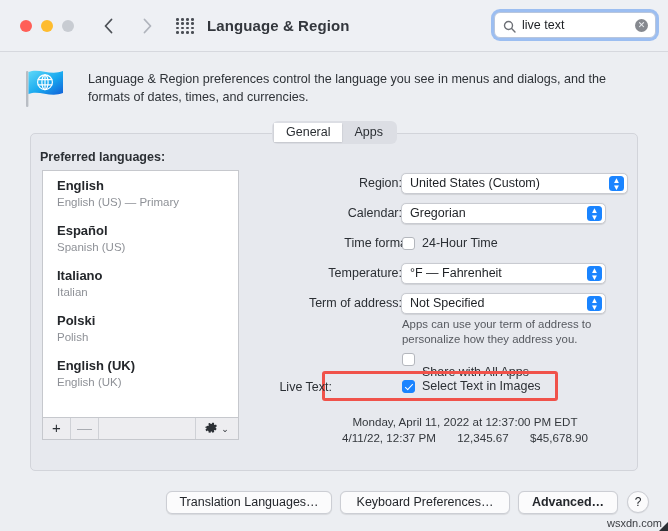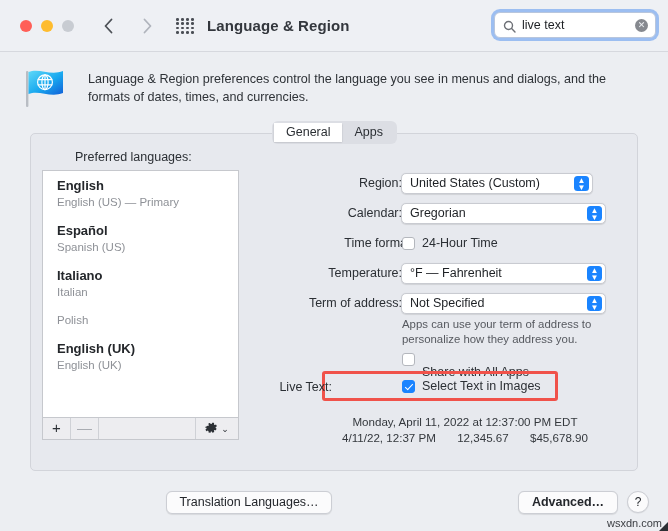--- a/index.html
+++ b/index.html
@@ -160,23 +160,22 @@
     background: #e7e9ee;
     border: 1px solid #d2d4da;
     border-radius: 5px;
     box-sizing: border-box;
   }
 
   #preferred-label {
     position: absolute;
     left: 40px; top: 150px;
     font-size: 12.5px;
-    font-weight: normal;
+    font-weight: bold;
     color: #2b2f34;
-    margin-left: 35px;
   }
 
   
   #lang-list {
     position: absolute;
     left: 42px; top: 170px;
     width: 197px; height: 248px;
     background: #ffffff;
     border: 1px solid #c6c8cd;
     box-sizing: border-box;
@@ -457,20 +456,21 @@
     </div>
     <div class="lang-item">
       <div class="lang-name">Español</div>
       <div class="lang-sub">Spanish (US)</div>
     </div>
     <div class="lang-item">
       <div class="lang-name">Italiano</div>
       <div class="lang-sub">Italian</div>
     </div>
     <div class="lang-item">
+      <div class="lang-name">Polski</div>
       <div class="lang-sub">Polish</div>
     </div>
     <div class="lang-item">
       <div class="lang-name">English (UK)</div>
       <div class="lang-sub">English (UK)</div>
     </div>
   </div>
 
   <div id="lang-footer">
     <div class="footer-btn">+</div>
@@ -481,21 +481,21 @@
         <svg width="13" height="13" viewBox="0 0 16 16" fill="#2c3035">
           <path d="M8 5.1a2.9 2.9 0 100 5.8 2.9 2.9 0 000-5.8zm0 4.4a1.5 1.5 0 110-3 1.5 1.5 0 010 3z"></path>
           <path d="M14.2 9.1l-1.1-.5a5.3 5.3 0 000-1.2l1.1-.5a.6.6 0 00.3-.8l-.6-1.3a.6.6 0 00-.8-.3l-1.1.5a5.2 5.2 0 00-1-.8l.2-1.2a.6.6 0 00-.5-.7l-1.4-.2a.6.6 0 00-.7.4l-.4 1.1a5.3 5.3 0 00-1.2.1l-.6-1a.6.6 0 00-.8-.2l-1.2.7a.6.6 0 00-.2.8l.6 1a5.2 5.2 0 00-.7 1l-1.2-.1a.6.6 0 00-.6.5L.1 7.4a.6.6 0 00.4.7l1.2.3q.05.6.2 1.1l-1 .7a.6.6 0 00-.1.8l.8 1.2a.6.6 0 00.8.2l1-.6q.45.4 1 .7l-.1 1.2a.6.6 0 00.5.6l1.4.2a.6.6 0 00.7-.4l.3-1.2h1.2l.5 1.1a.6.6 0 00.8.3l1.3-.5a.6.6 0 00.3-.8l-.4-1.1q.45-.35.8-.8l1.2.3a.6.6 0 00.7-.4l.4-1.3a.6.6 0 00-.3-.7z"></path>
         </svg>
       </span>
       <span id="gear-chevron">⌄</span>
     </div>
   </div>
 
   <div class="row-label" style="left:252px; top:176px;">Region:</div>
-  <div class="popup" style="left:401px; top:173px; width:192px;">
+  <div class="popup" style="left:401px; top:173px; width:227px;">
     <span class="popup-text">United States (Custom)</span>
     <span class="stepper">▲<br>▼</span>
   </div>
 
   <div class="row-label" style="left:252px; top:206px;">Calendar:</div>
   <div class="popup" style="left:401px; top:203px; width:205px;">
     <span class="popup-text">Gregorian</span>
     <span class="stepper">▲<br>▼</span>
   </div>
 
@@ -527,18 +527,19 @@
   <div id="samples">
     <div>Monday, April 11, 2022 at 12:37:00 PM EDT</div>
     <div class="spaced">
       <span>4/11/22, 12:37 PM</span>
       <span>12,345.67</span>
       <span>$45,678.90</span>
     </div>
   </div>
 
   <div class="btn" style="left:166px; top:491px; width:166px;">Translation Languages…</div>
+  <div class="btn" style="left:340px; top:491px; width:170px;">Keyboard Preferences…</div>
   <div class="btn" style="left:518px; top:491px; width:100px;font-weight:bold;">Advanced…</div>
   <div id="help-button">?</div>
 
   <div id="watermark">wsxdn.com</div>
   <div id="corner-mark"></div>
 </div>
 
 </body></html>

